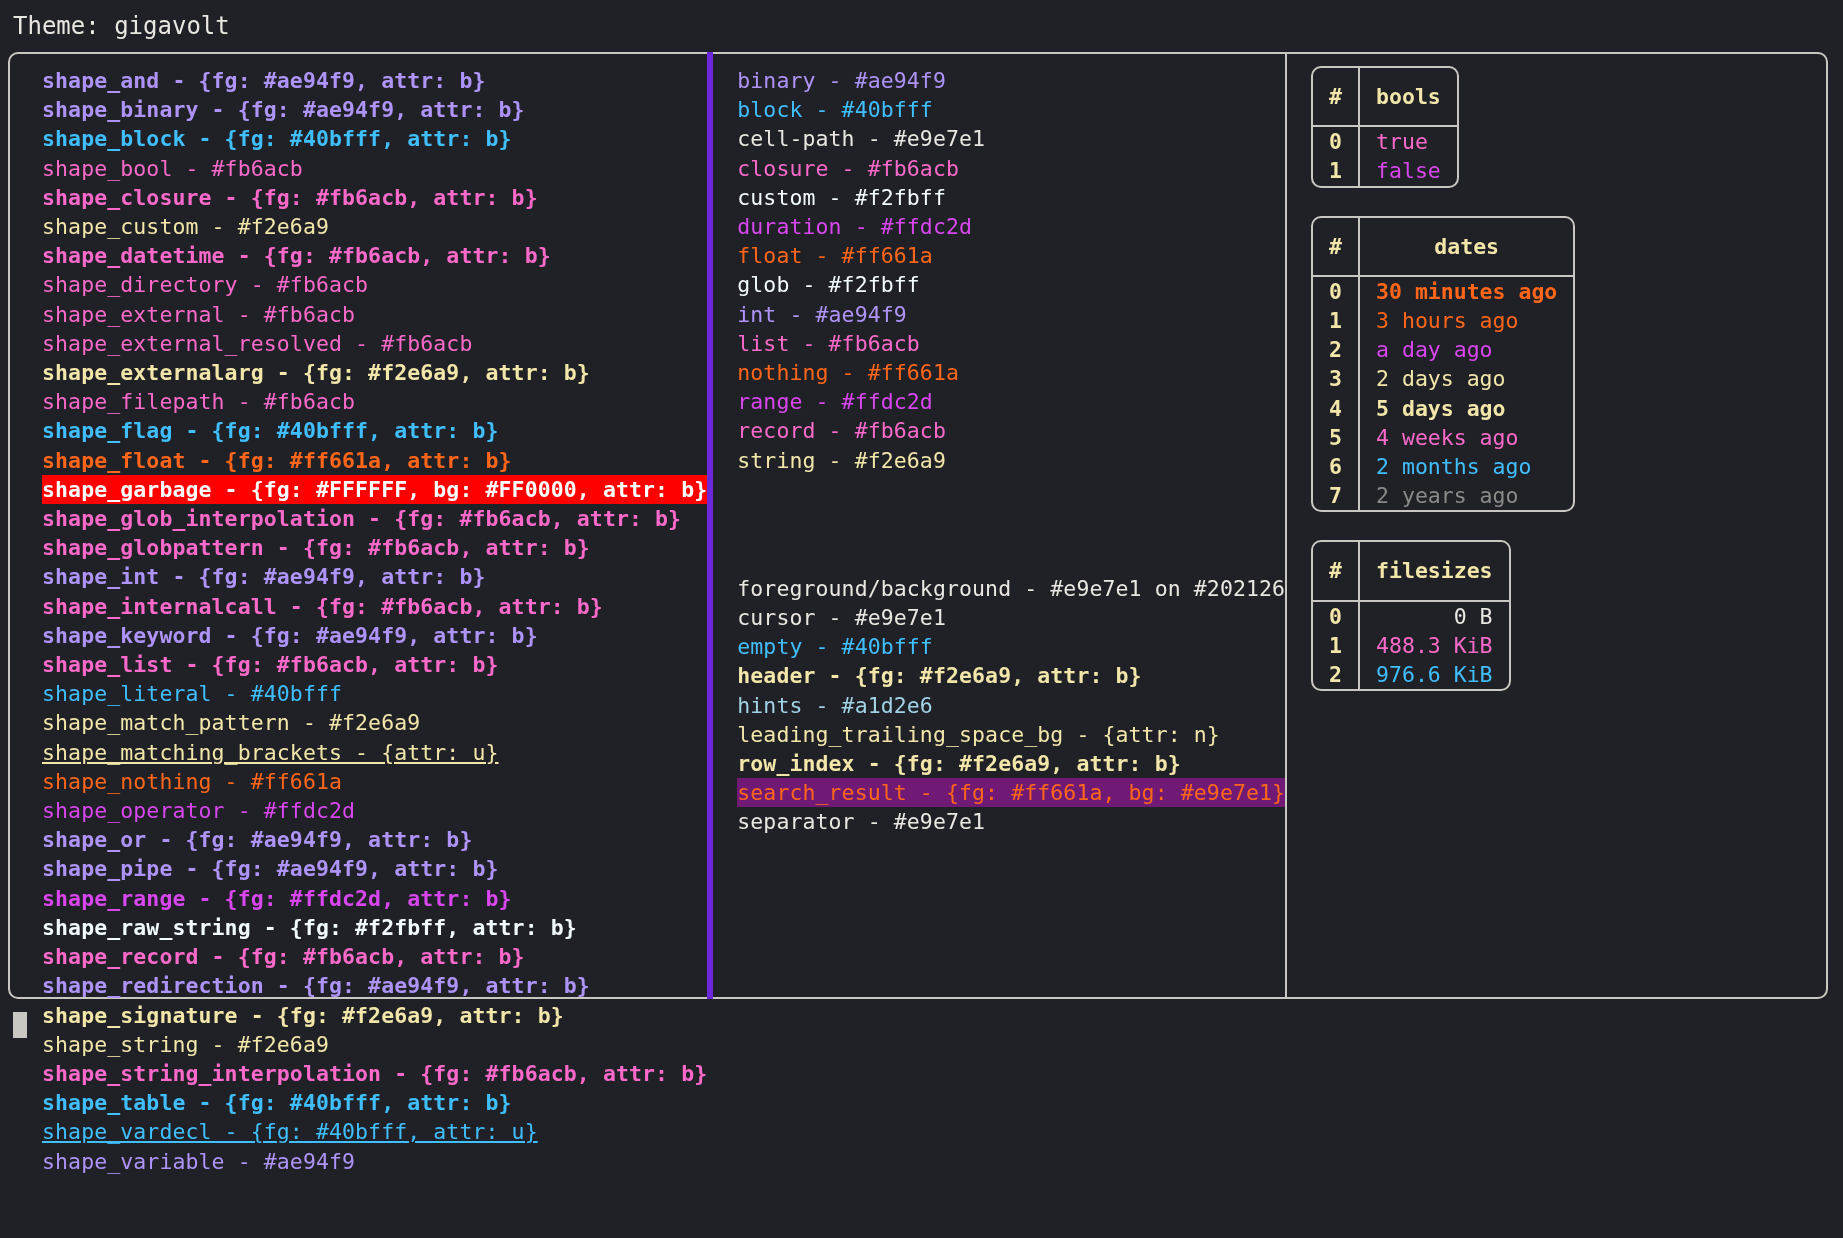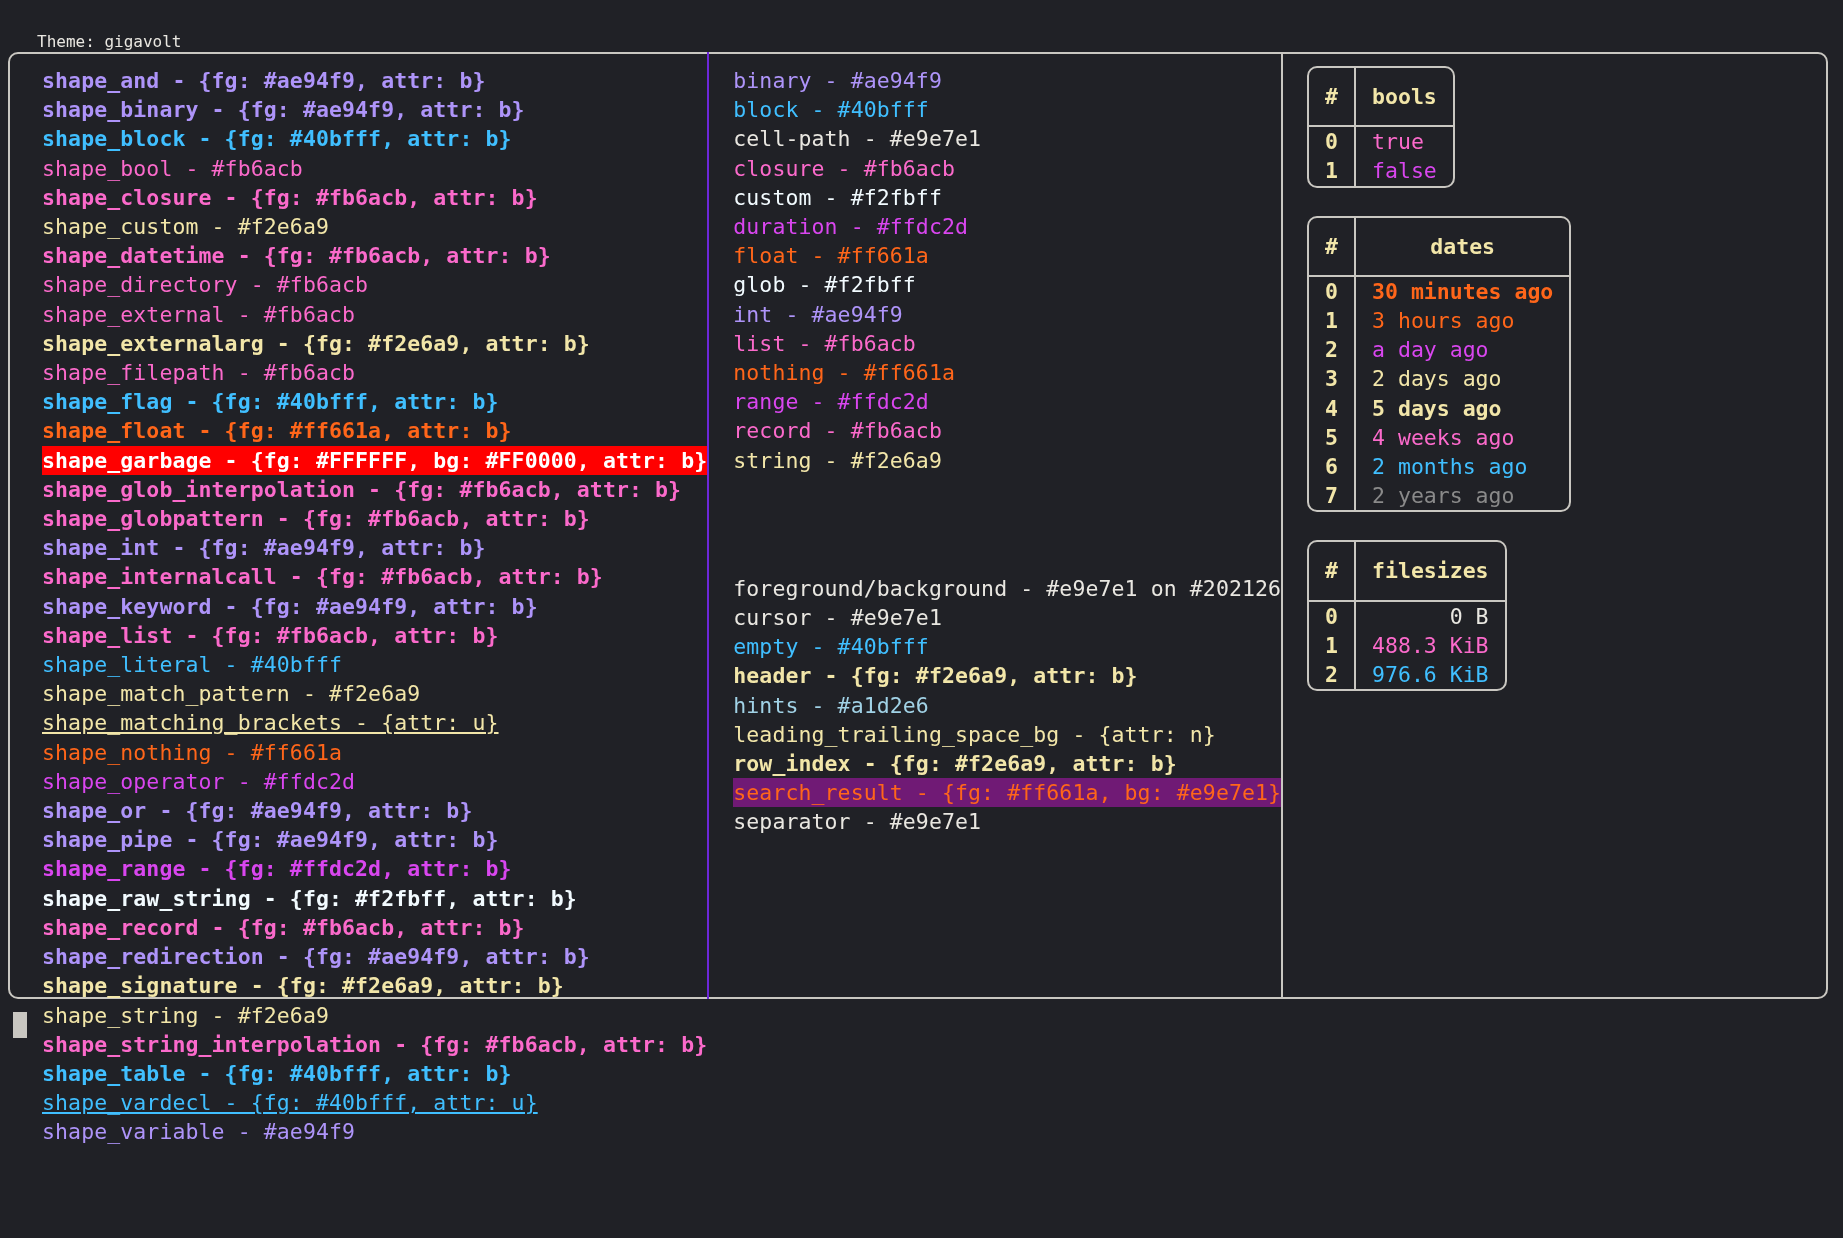--- a/index.html
+++ b/index.html
@@ -17,27 +17,26 @@
   .screen {
     position: relative;
     width: 1843px;
     height: 1238px;
     background: #202126;
     box-sizing: border-box;
   }
   .theme-line {
     position: absolute;
     left: 13px;
-    top: 28px;
-    font-size: 16px;
+    top: 12px;
+    font-size: 24px;
     line-height: 28px;
     color: #e9e7e1;
     letter-spacing: 0px;
     white-space: pre;
-    margin-left: 24px;
   }
   .outer-frame {
     position: absolute;
     left: 8px;
     top: 52px;
     width: 1820px;
     height: 947px;
     border: 2px solid #c9c7c1;
     border-radius: 10px;
     box-sizing: border-box;
@@ -50,21 +49,21 @@
     height: 947px;
     display: flex;
     box-sizing: border-box;
   }
   .col {
     box-sizing: border-box;
     height: 100%;
     position: relative;
   }
   .col-left { width: 790px; padding: 14px 0 0 34px; }
-  .col-mid  { width: 650px; padding: 14px 0 0 24px; border-left: 2px solid #6d28d9; }
+  .col-mid  { width: 650px; padding: 14px 0 0 24px; border-left: 6px solid #6d28d9; }
   .col-right{ flex: 1; padding: 14px 0 0 24px; border-left: 2px solid #c9c7c1; }
 
   .line {
     font-size: 21.5px;
     line-height: 29.2px;
     white-space: pre;
     letter-spacing: 0.1px;
     width: max-content;
   }
   .b { font-weight: bold; }
@@ -147,20 +146,21 @@
       <div id="left-lines">
           <div class="line c-purple b">shape_and - {fg: #ae94f9, attr: b}</div>
           <div class="line c-purple b">shape_binary - {fg: #ae94f9, attr: b}</div>
           <div class="line c-cyan b">shape_block - {fg: #40bfff, attr: b}</div>
           <div class="line c-pink">shape_bool - #fb6acb</div>
           <div class="line c-pink b">shape_closure - {fg: #fb6acb, attr: b}</div>
           <div class="line c-cream">shape_custom - #f2e6a9</div>
           <div class="line c-pink b">shape_datetime - {fg: #fb6acb, attr: b}</div>
           <div class="line c-pink">shape_directory - #fb6acb</div>
           <div class="line c-pink">shape_external - #fb6acb</div>
+          <div class="line c-pink">shape_external_resolved - #fb6acb</div>
           <div class="line c-cream b">shape_externalarg - {fg: #f2e6a9, attr: b}</div>
           <div class="line c-pink">shape_filepath - #fb6acb</div>
           <div class="line c-cyan b">shape_flag - {fg: #40bfff, attr: b}</div>
           <div class="line c-orange b">shape_float - {fg: #ff661a, attr: b}</div>
           <div class="line hl-garbage b">shape_garbage - {fg: #FFFFFF, bg: #FF0000, attr: b}</div>
           <div class="line c-pink b">shape_glob_interpolation - {fg: #fb6acb, attr: b}</div>
           <div class="line c-pink b">shape_globpattern - {fg: #fb6acb, attr: b}</div>
           <div class="line c-purple b">shape_int - {fg: #ae94f9, attr: b}</div>
           <div class="line c-pink b">shape_internalcall - {fg: #fb6acb, attr: b}</div>
           <div class="line c-purple b">shape_keyword - {fg: #ae94f9, attr: b}</div>

